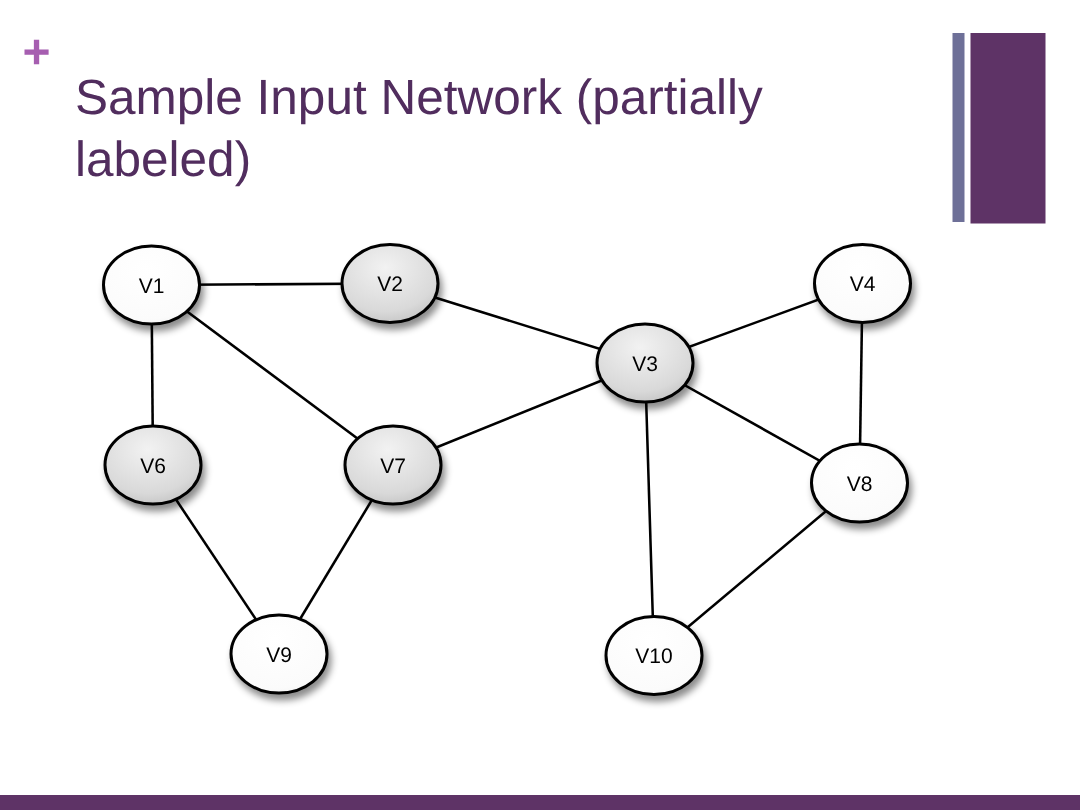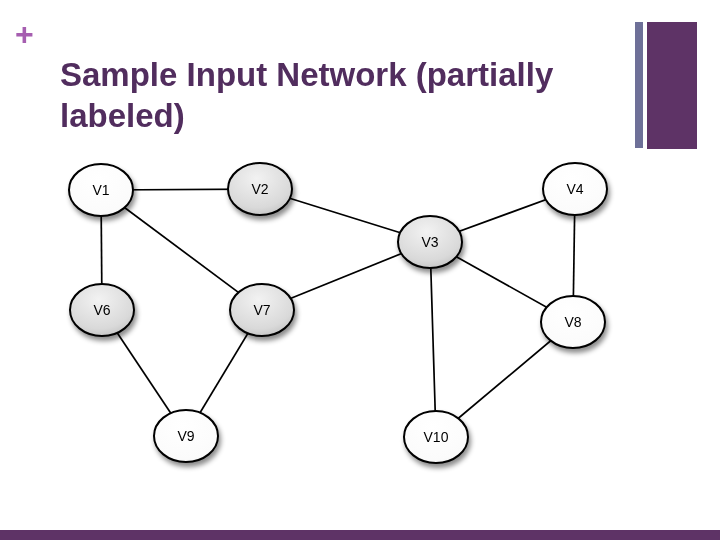--- a/index.html
+++ b/index.html
@@ -31,21 +31,21 @@
   svg.graph{position:absolute;left:0;top:0;}
   svg.graph text{
     font-family:"Liberation Sans",sans-serif;
     font-size:14px;fill:#000000;
   }
 </style>
 </head>
 <body>
 
 <div class="bullet-plus">+</div>
-<h1 class="slide-title" style="margin:16px;font-weight:bold;">Sample Input Network (partially labeled)</h1>
+<h1 class="slide-title" style="margin:6px;font-weight:normal;">Sample Input Network (partially labeled)</h1>
 <div class="accent-bar-thin"></div>
 <div class="accent-bar-wide"></div>
 <div class="bottom-bar"></div>
 
 <svg id="graph-svg" class="graph" width="720" height="540" viewBox="0 0 720 540">
   <defs>
     <radialGradient id="gradGray" cx="45%" cy="30%" r="80%">
       <stop offset="0%" stop-color="#f2f2f2"></stop>
       <stop offset="70%" stop-color="#d9d9d9"></stop>
       <stop offset="100%" stop-color="#bdbdbd"></stop>

